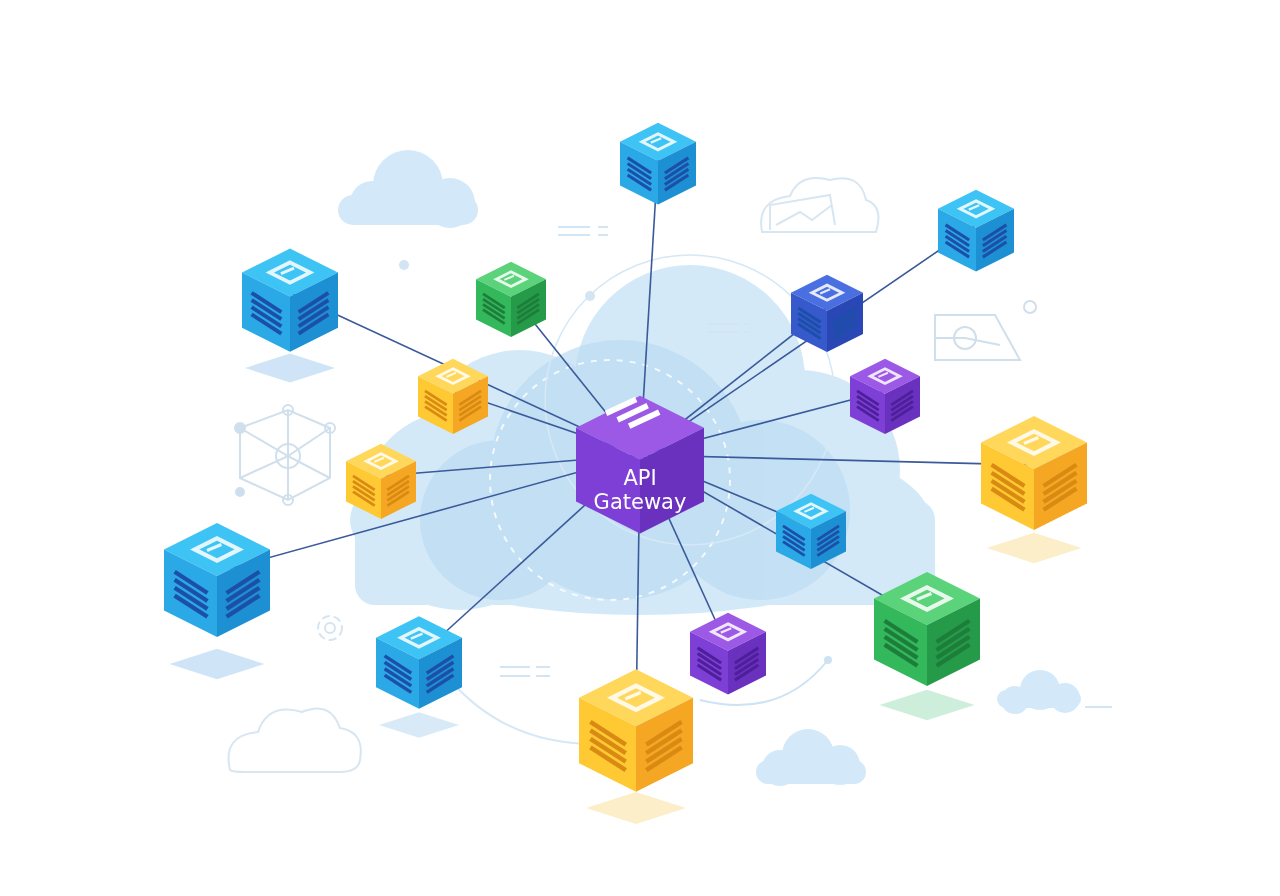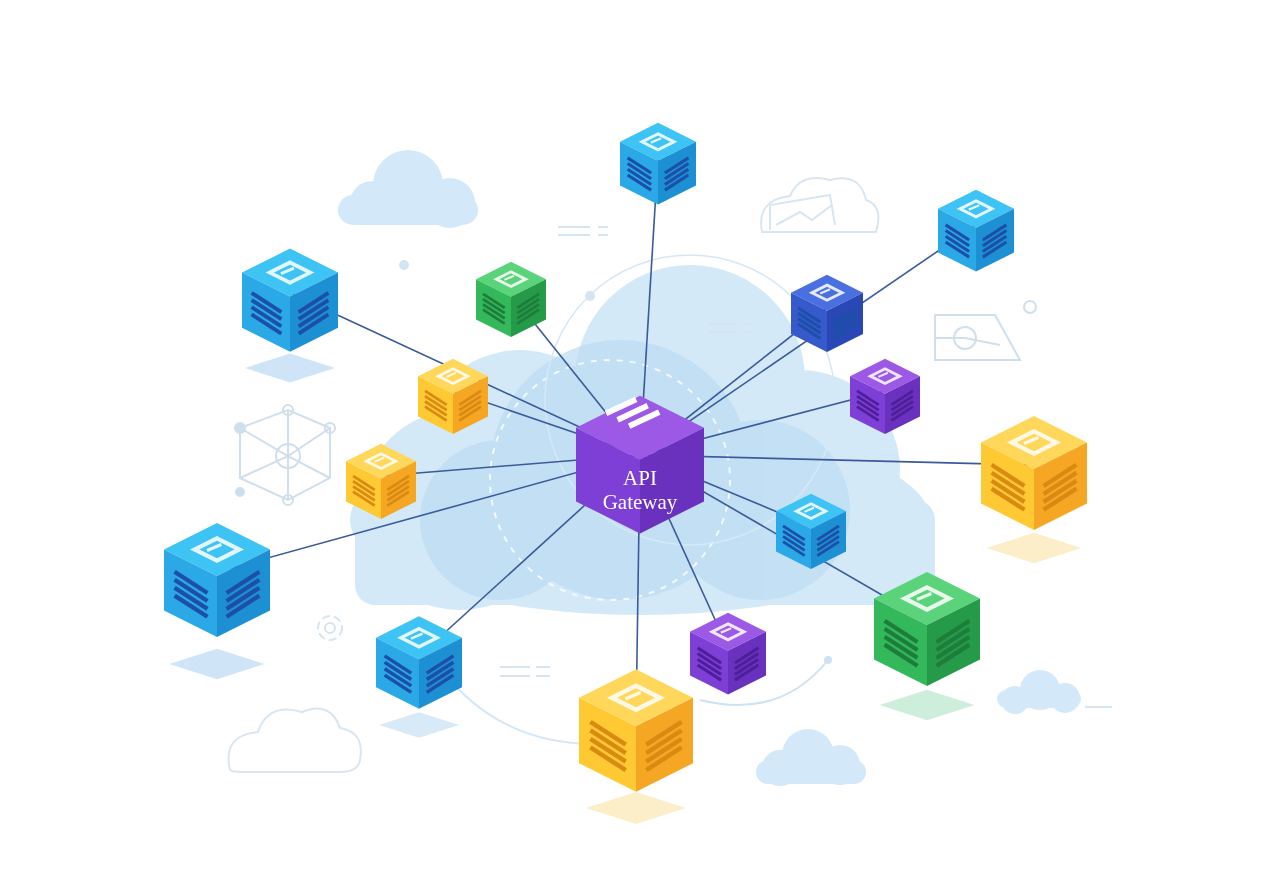--- a/index.html
+++ b/index.html
@@ -410,16 +410,16 @@
         <polygon points="640,459.8 704,427.8 704,501.4 640,533.4" fill="#6a31bf"></polygon>
         <g>
           <line x1="606.08" y1="413.40000000000003" x2="636.16" y2="399.32000000000005" stroke="#fff" stroke-width="5.76" stroke-linecap="butt"></line>
           <line x1="617.6" y1="419.8" x2="647.68" y2="405.72" stroke="#fff" stroke-width="5.76" stroke-linecap="butt"></line>
           <line x1="629.12" y1="426.2" x2="659.1999999999999" y2="412.12" stroke="#fff" stroke-width="5.76" stroke-linecap="butt"></line>
         </g>
       </g>
     </g>
 </svg>
 
-<div class="gw-label" id="gw-label" style="left: 584px; width: 112px; top: 465.8px; font-family: Liberation Serif, serif;">
+<div class="gw-label" id="gw-label" style="left: 584px; width: 112px; top: 465.8px;">
   <div>API</div>
   <div>Gateway</div>
 </div>
 
 </body></html>

